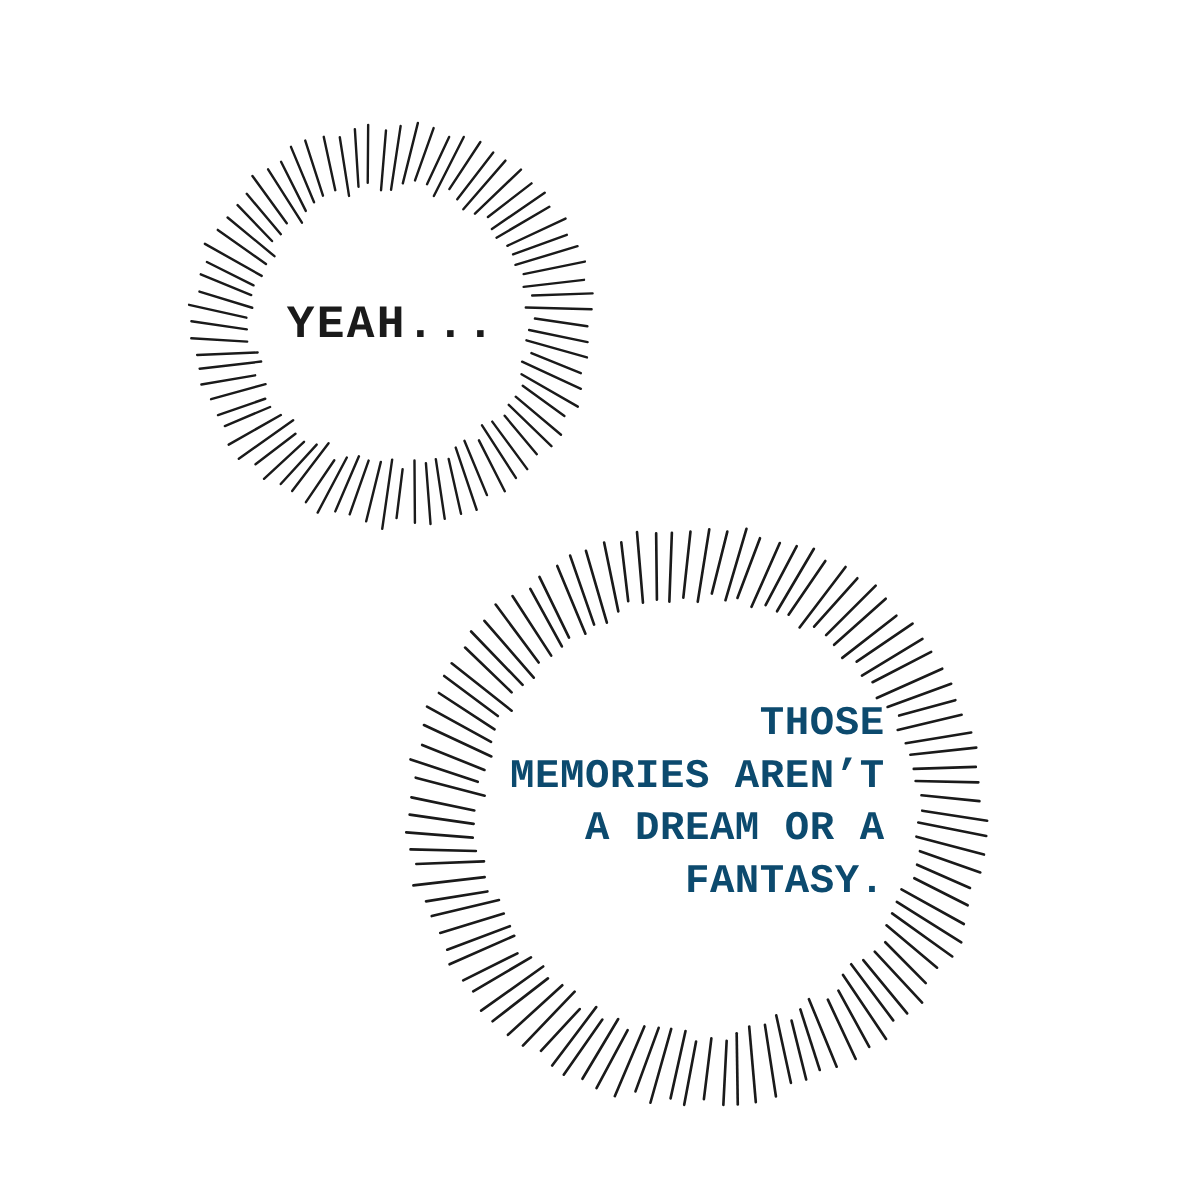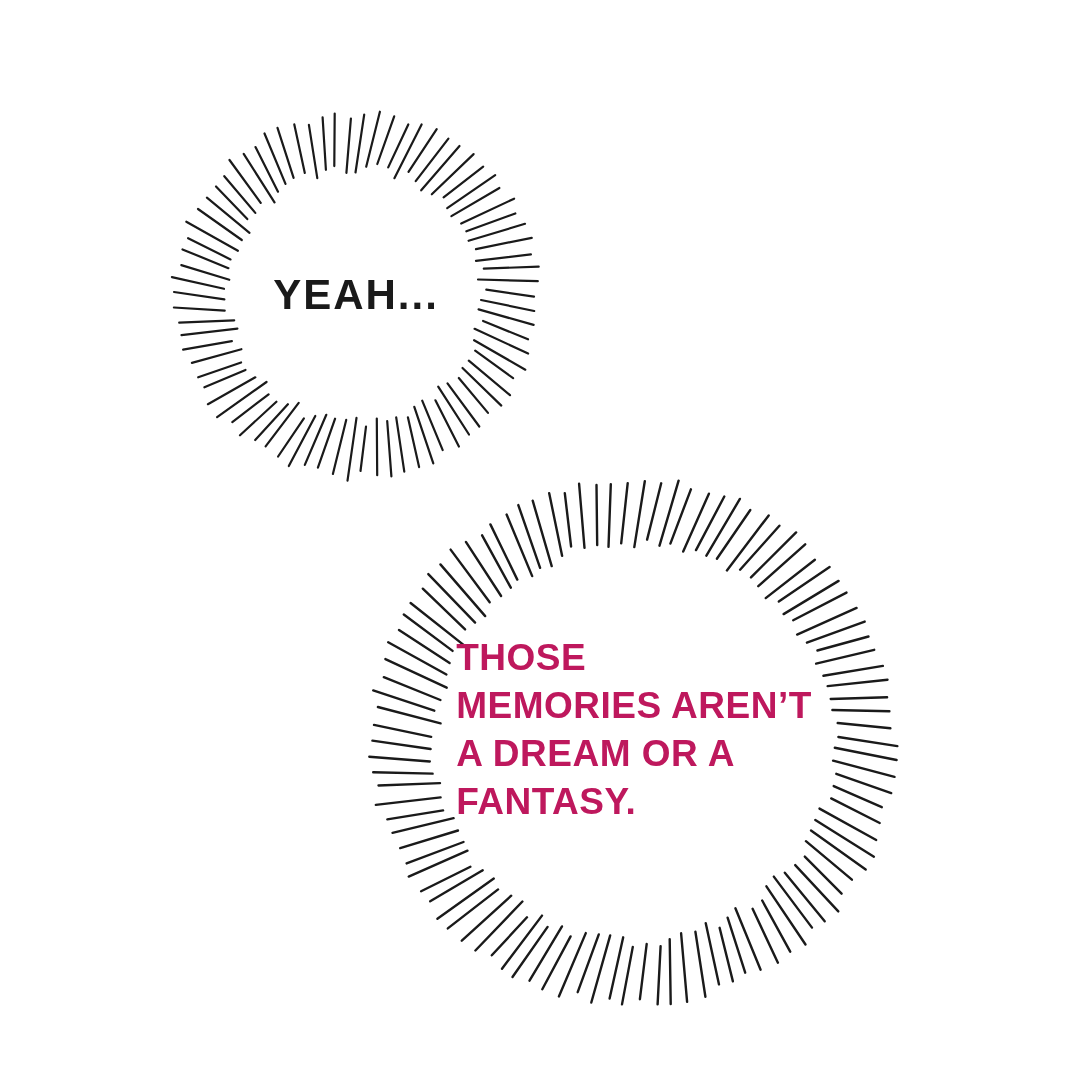--- a/index.html
+++ b/index.html
@@ -18,24 +18,25 @@
     width: 100%; height: 100%;
     fill: none;
     display: block;
   }
   .bubble-text {
     position: absolute;
     left: 0; top: 0; right: 0; bottom: 0;
     display: flex;
     align-items: center;
     justify-content: center;
-    text-align: left;
+    text-align: right;
     white-space: pre-line;
     font-weight: 700;
     color: #1a1a1a;
+    font-family: Liberation Mono, monospace;
   }
   #bubble-yeah { left: 166px; top: 105px; width: 380px; height: 380px; }
   #bubble-yeah .bubble-text {
     font-size: 42px;
     letter-spacing: 2px;
   }
   #bubble-memories { left: 364px; top: 472px; width: 540px; height: 540px; }
   #bubble-memories .bubble-text {
     font-size: 37px;
     line-height: 1.3;
@@ -230,19 +231,19 @@
         <line x1="168.2" y1="104.1" x2="142.6" y2="42.5" stroke="#1a1a1a" stroke-width="2.4" stroke-linecap="round"></line>
         <line x1="176.1" y1="95.8" x2="154.3" y2="33.1" stroke="#1a1a1a" stroke-width="2.4" stroke-linecap="round"></line>
         <line x1="187.7" y1="94.1" x2="168.7" y2="28.7" stroke="#1a1a1a" stroke-width="2.4" stroke-linecap="round"></line>
         <line x1="198.1" y1="83.8" x2="185.2" y2="21.2" stroke="#1a1a1a" stroke-width="2.4" stroke-linecap="round"></line>
         <line x1="207.1" y1="74.5" x2="200.8" y2="21.1" stroke="#1a1a1a" stroke-width="2.4" stroke-linecap="round"></line>
         <line x1="220.5" y1="75.9" x2="215.1" y2="11.8" stroke="#1a1a1a" stroke-width="2.4" stroke-linecap="round"></line>
         <line x1="233.2" y1="73.1" x2="232.5" y2="12.9" stroke="#1a1a1a" stroke-width="2.4" stroke-linecap="round"></line>
         <line x1="244.5" y1="74.9" x2="246.8" y2="12.3" stroke="#1a1a1a" stroke-width="2.4" stroke-linecap="round"></line>
         <line x1="257.2" y1="71.3" x2="263.7" y2="11.2" stroke="#1a1a1a" stroke-width="2.4" stroke-linecap="round"></line>
       </svg>
-    <div class="bubble-text" style="color: #be185d;">THOSE
+    <div class="bubble-text" style="color: #0c4a6e;">THOSE
 MEMORIES AREN’T
 A DREAM OR A
 FANTASY.</div>
   </div>
 
 </div>
 
 </body></html>

